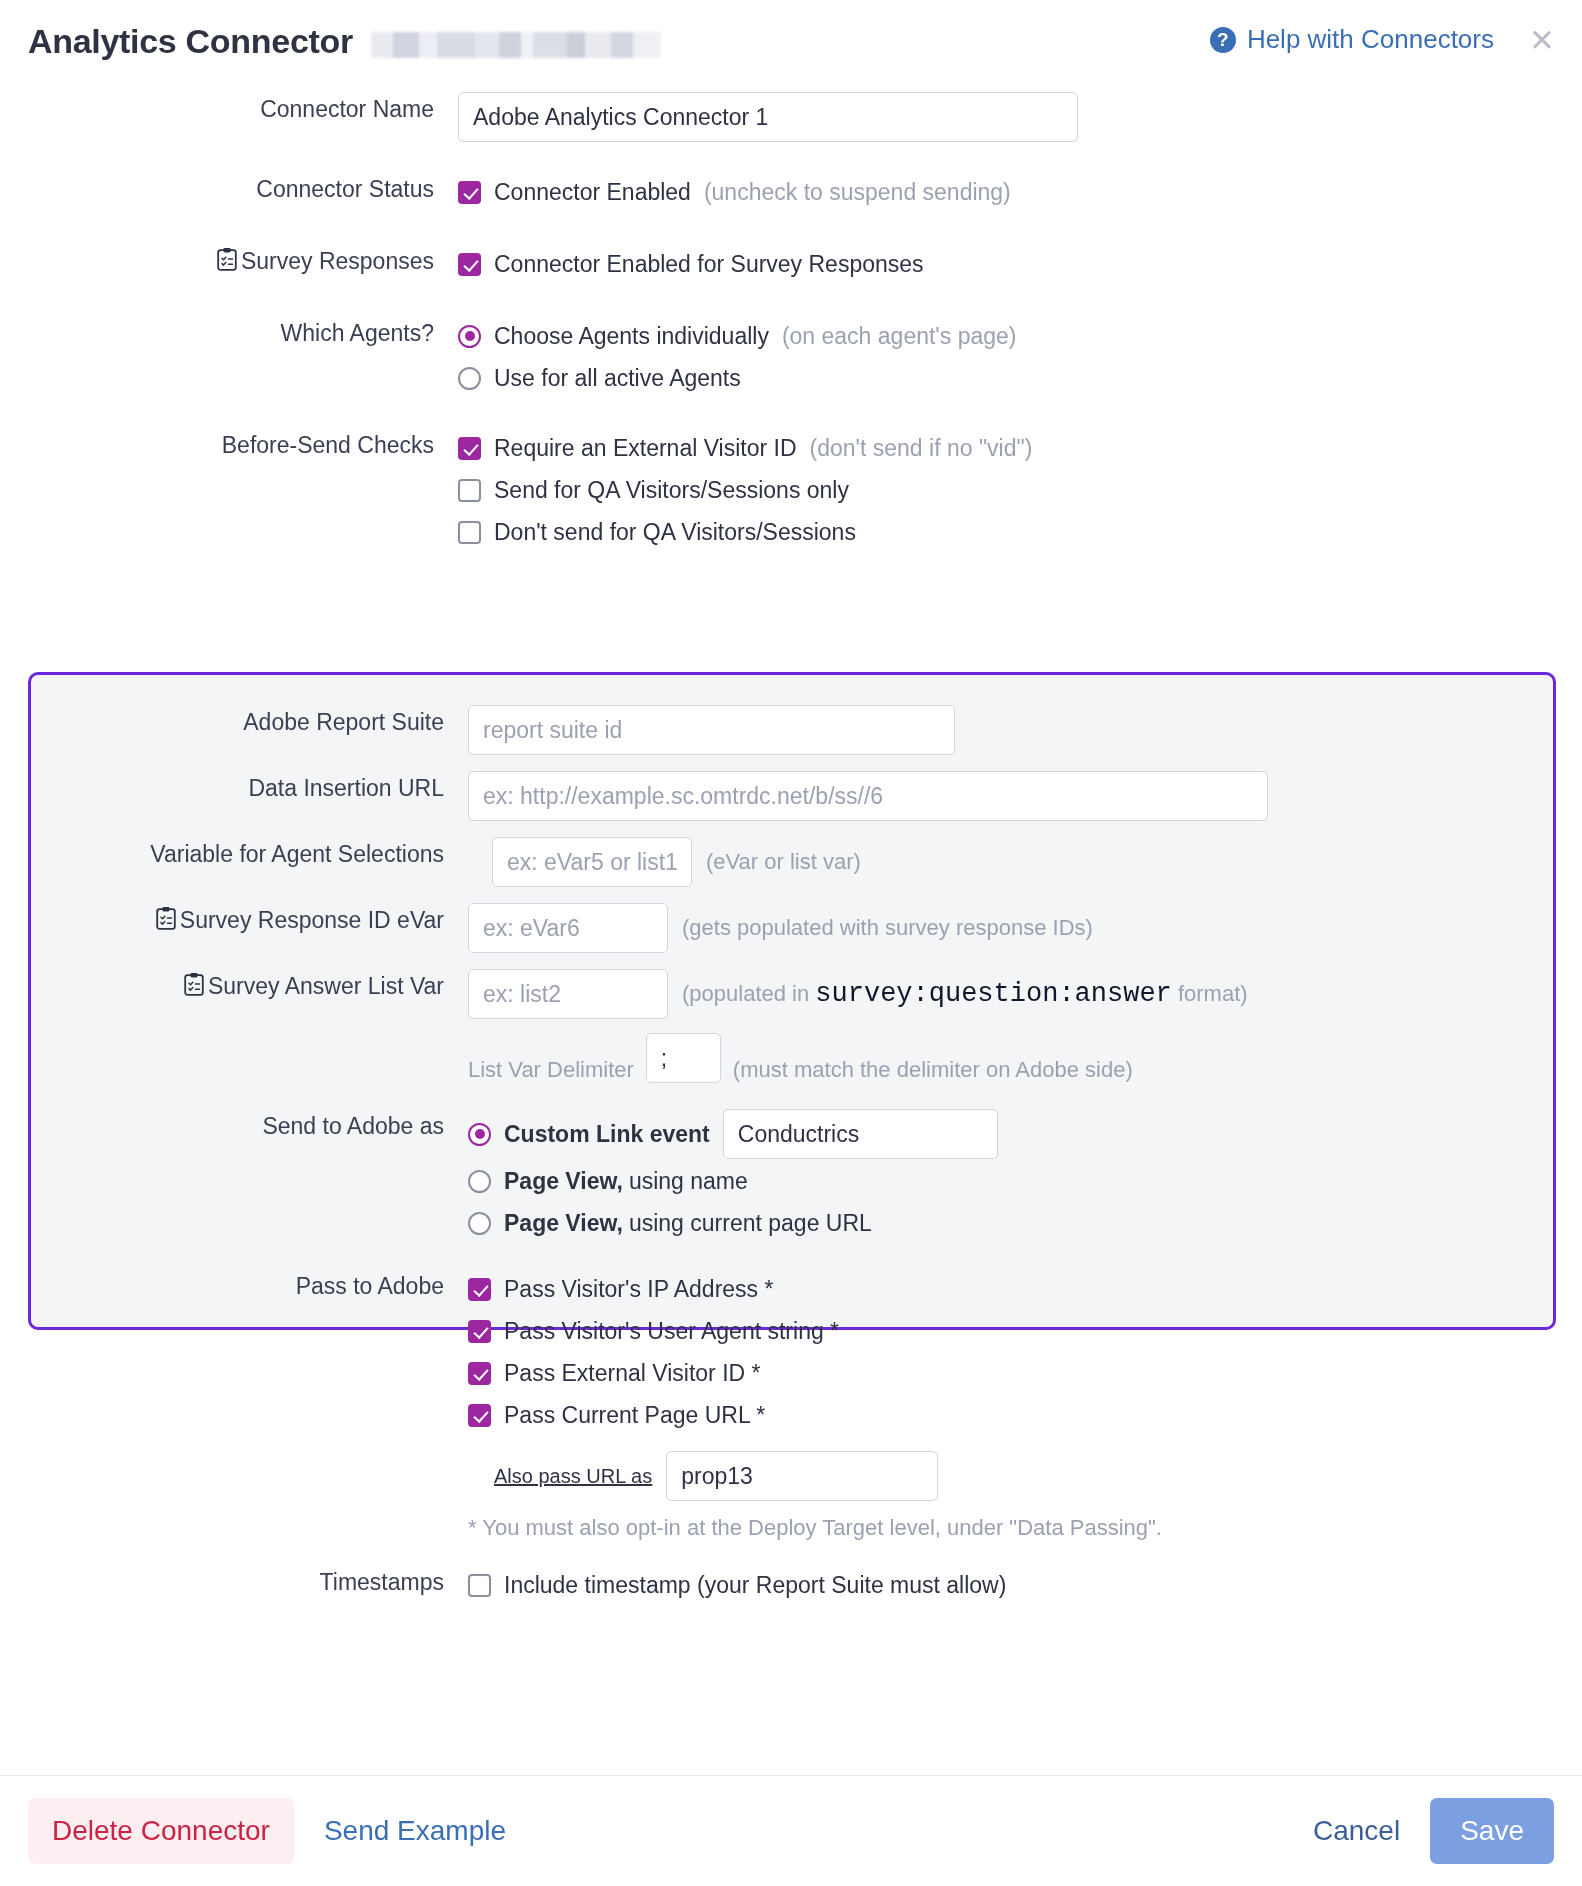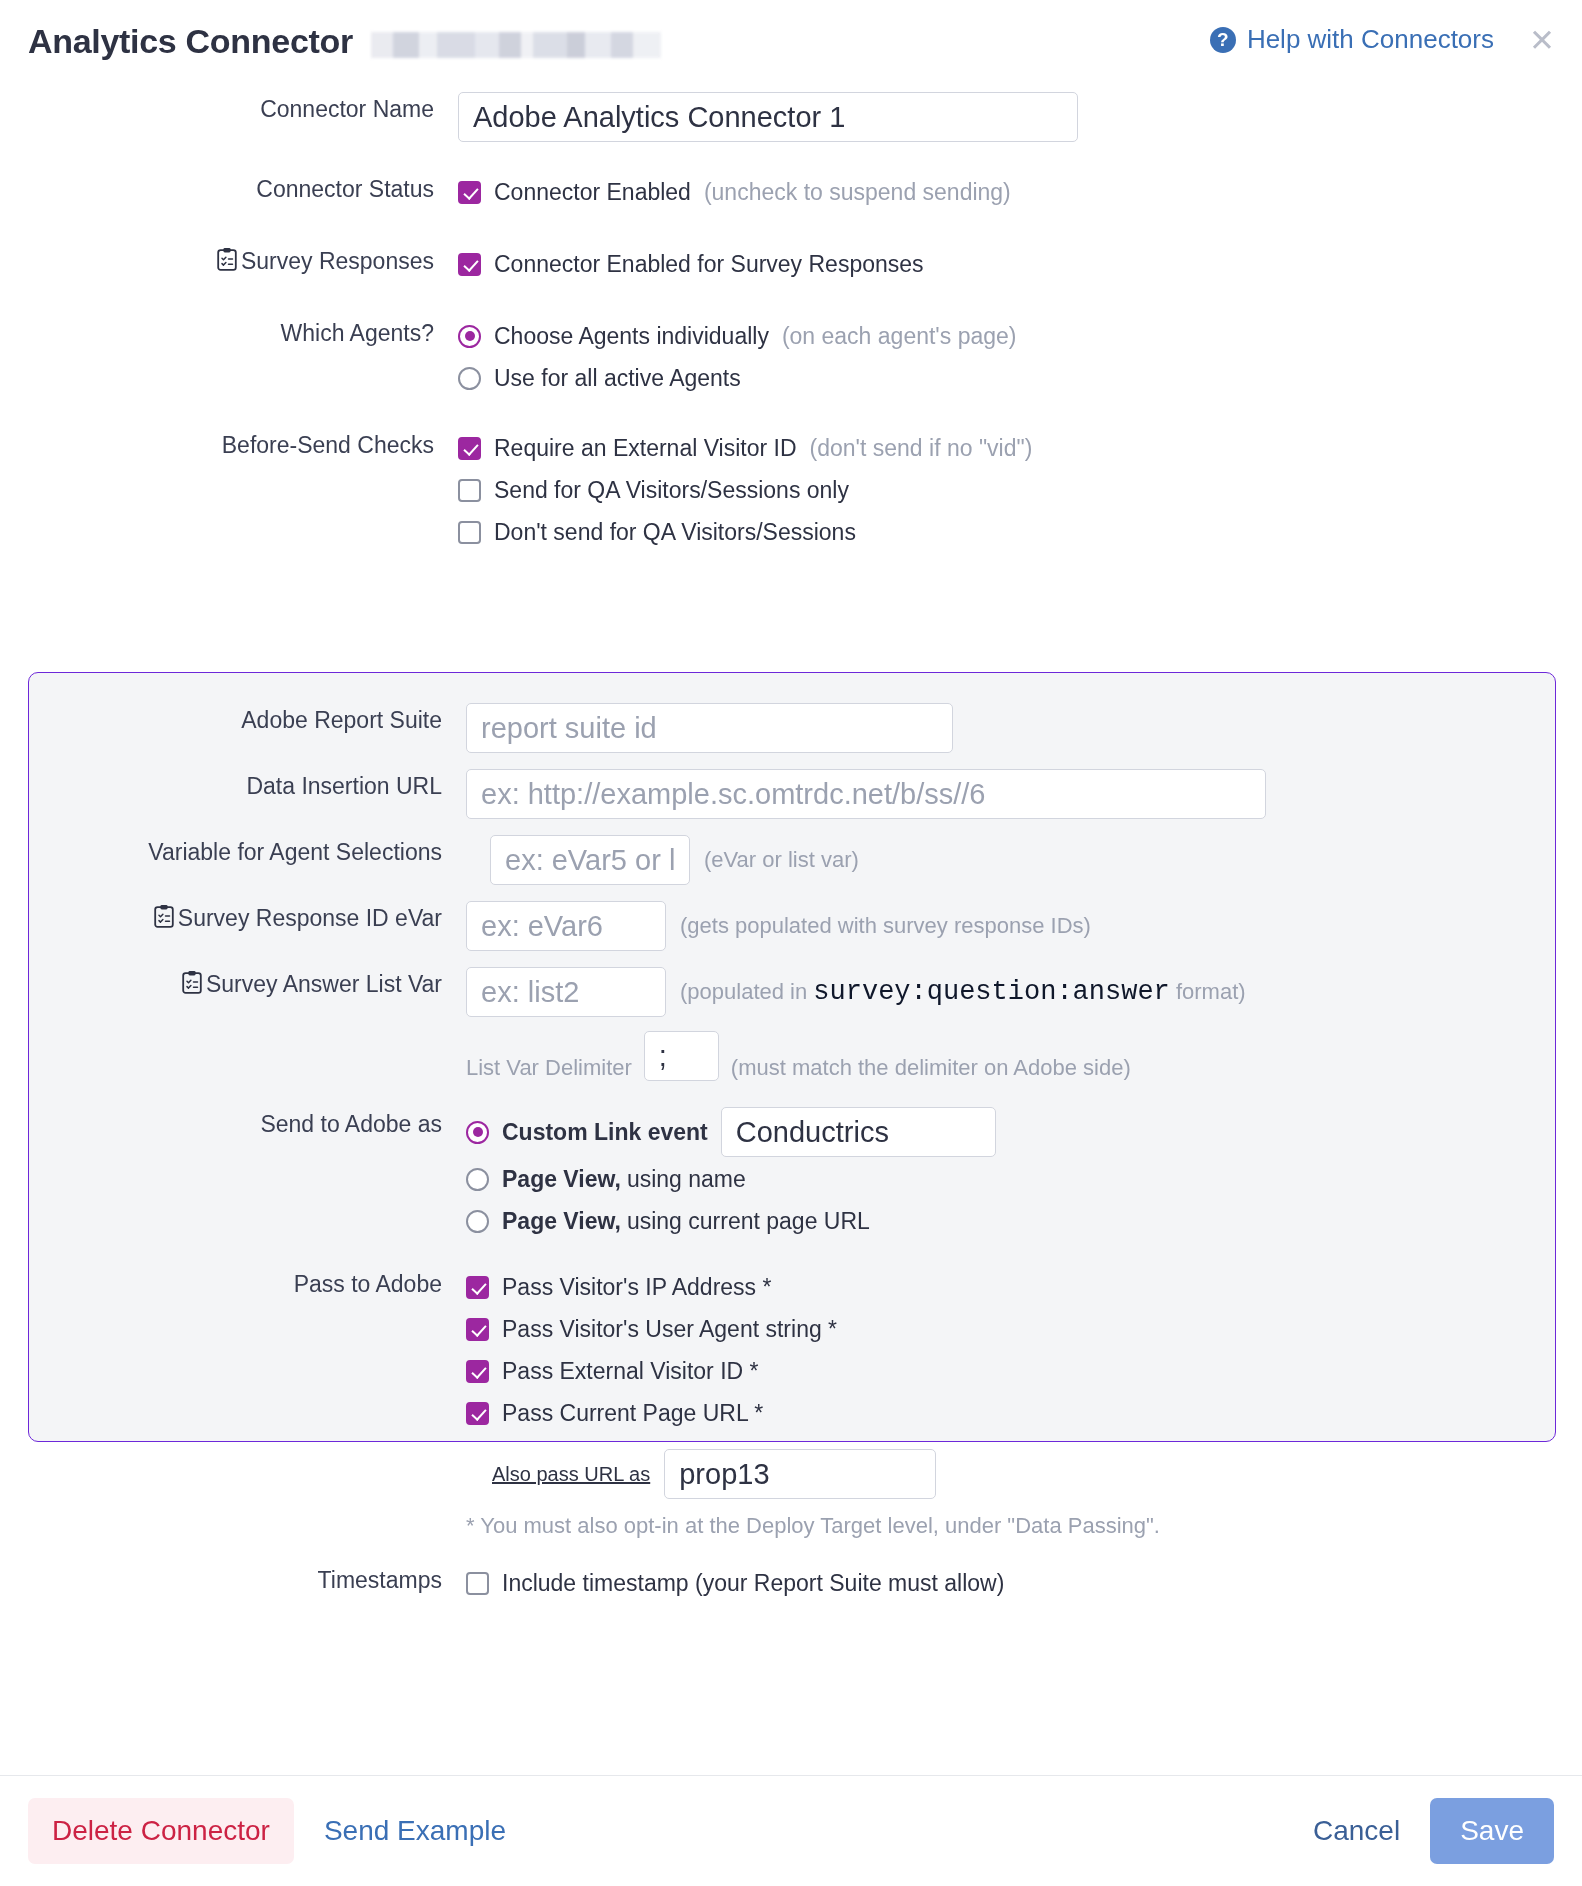--- a/index.html
+++ b/index.html
@@ -112,21 +112,21 @@
 
   .clip-icon {
     display: inline-block;
     vertical-align: -2px;
     margin-right: 4px;
   }
 
   
   input[type="text"] {
     font-family: "Liberation Sans", sans-serif;
-    font-size: 29px;
+    font-size: 23px;
     color: #2e3243;
     border: 1px solid #d2d5de;
     border-radius: 5px;
     background: #fff;
     padding: 8px 14px;
     height: 50px;
     outline: none;
   }
   input::placeholder { color: #9ba1b0; }
   .inp-name  { width: 620px; }
@@ -189,23 +189,23 @@
   }
   .hint { color: #9ba1b0; }
   .b { font-weight: bold; }
 
   
   .panel {
     position: absolute;
     left: 28px;
     top: 672px;
     width: 1528px;
-    height: 770px;
+    height: 658px;
     background: #f4f5f7;
-    border: 1px solid #6d28d9;
+    border: 3px solid #6d28d9;
     border-radius: 10px;
   }
   .panel-inner { padding: 30px 0 0 0; }
 
   .side-note {
     font-size: 22px;
     color: #9ba1b0;
     white-space: nowrap;
   }
   .inline { display: flex; align-items: center; gap: 14px; }

